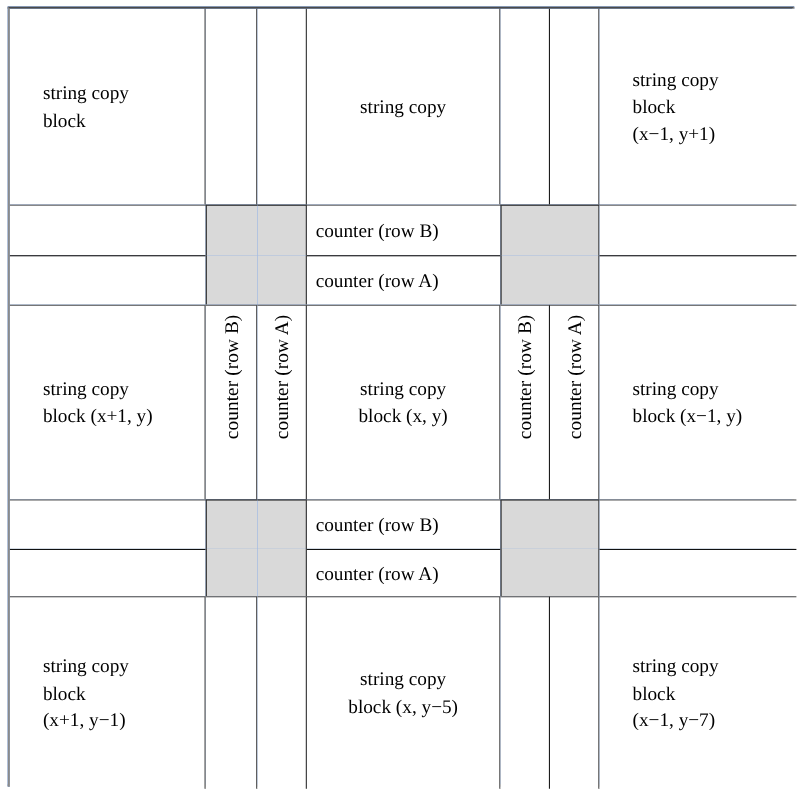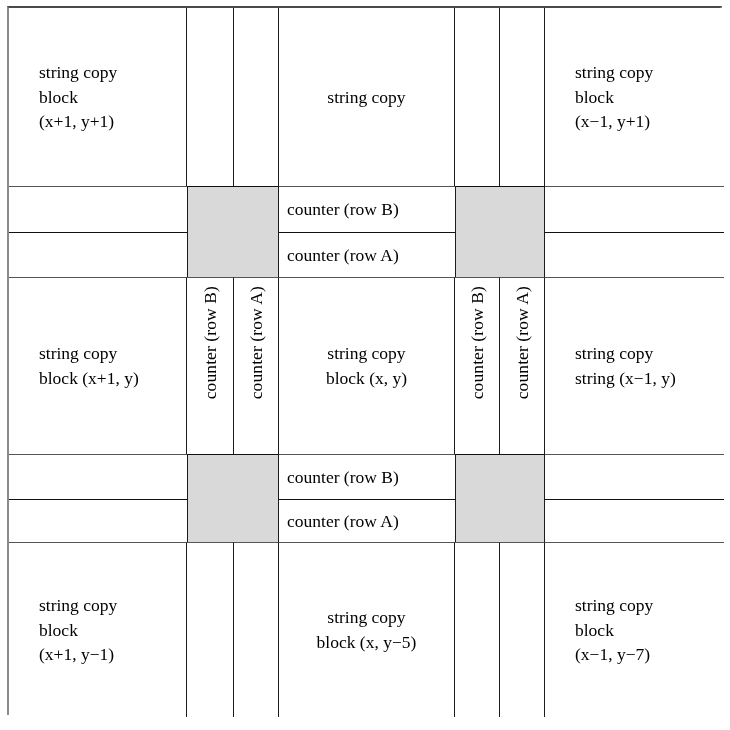--- a/index.html
+++ b/index.html
@@ -77,21 +77,20 @@
   }
 </style>
 </head>
 <body>
 
 <div id="grid">
 
   <div class="cell blockcell br">
     <span class="ln">string copy</span>
     <span class="ln">block</span>
-    <span class="ln">(x+1, y+1)</span>
   </div>
   <div class="cell br"></div>
   <div class="cell br"></div>
   <div class="cell blockcell center br">
     <span class="ln">string copy</span>
   </div>
   <div class="cell br"></div>
   <div class="cell br"></div>
   <div class="cell blockcell">
     <span class="ln">string copy</span>
@@ -134,21 +133,21 @@
     <span class="ln">block (x, y)</span>
   </div>
   <div class="cell counter-v br bt">
     <span class="vtext">counter (row B)</span>
   </div>
   <div class="cell counter-v br bt">
     <span class="vtext">counter (row A)</span>
   </div>
   <div class="cell blockcell bt">
     <span class="ln">string copy</span>
-    <span class="ln">string (x−1, y)</span>
+    <span class="ln">block (x−1, y)</span>
   </div>
 
   <div class="cell bt"></div>
   <div class="cell shaded bt-dark bl"></div>
   <div class="cell shaded bt-dark br"></div>
   <div class="cell counter-h bt">
     <span>counter (row B)</span>
   </div>
   <div class="cell shaded bt-dark bl"></div>
   <div class="cell shaded bt-dark br"></div>

